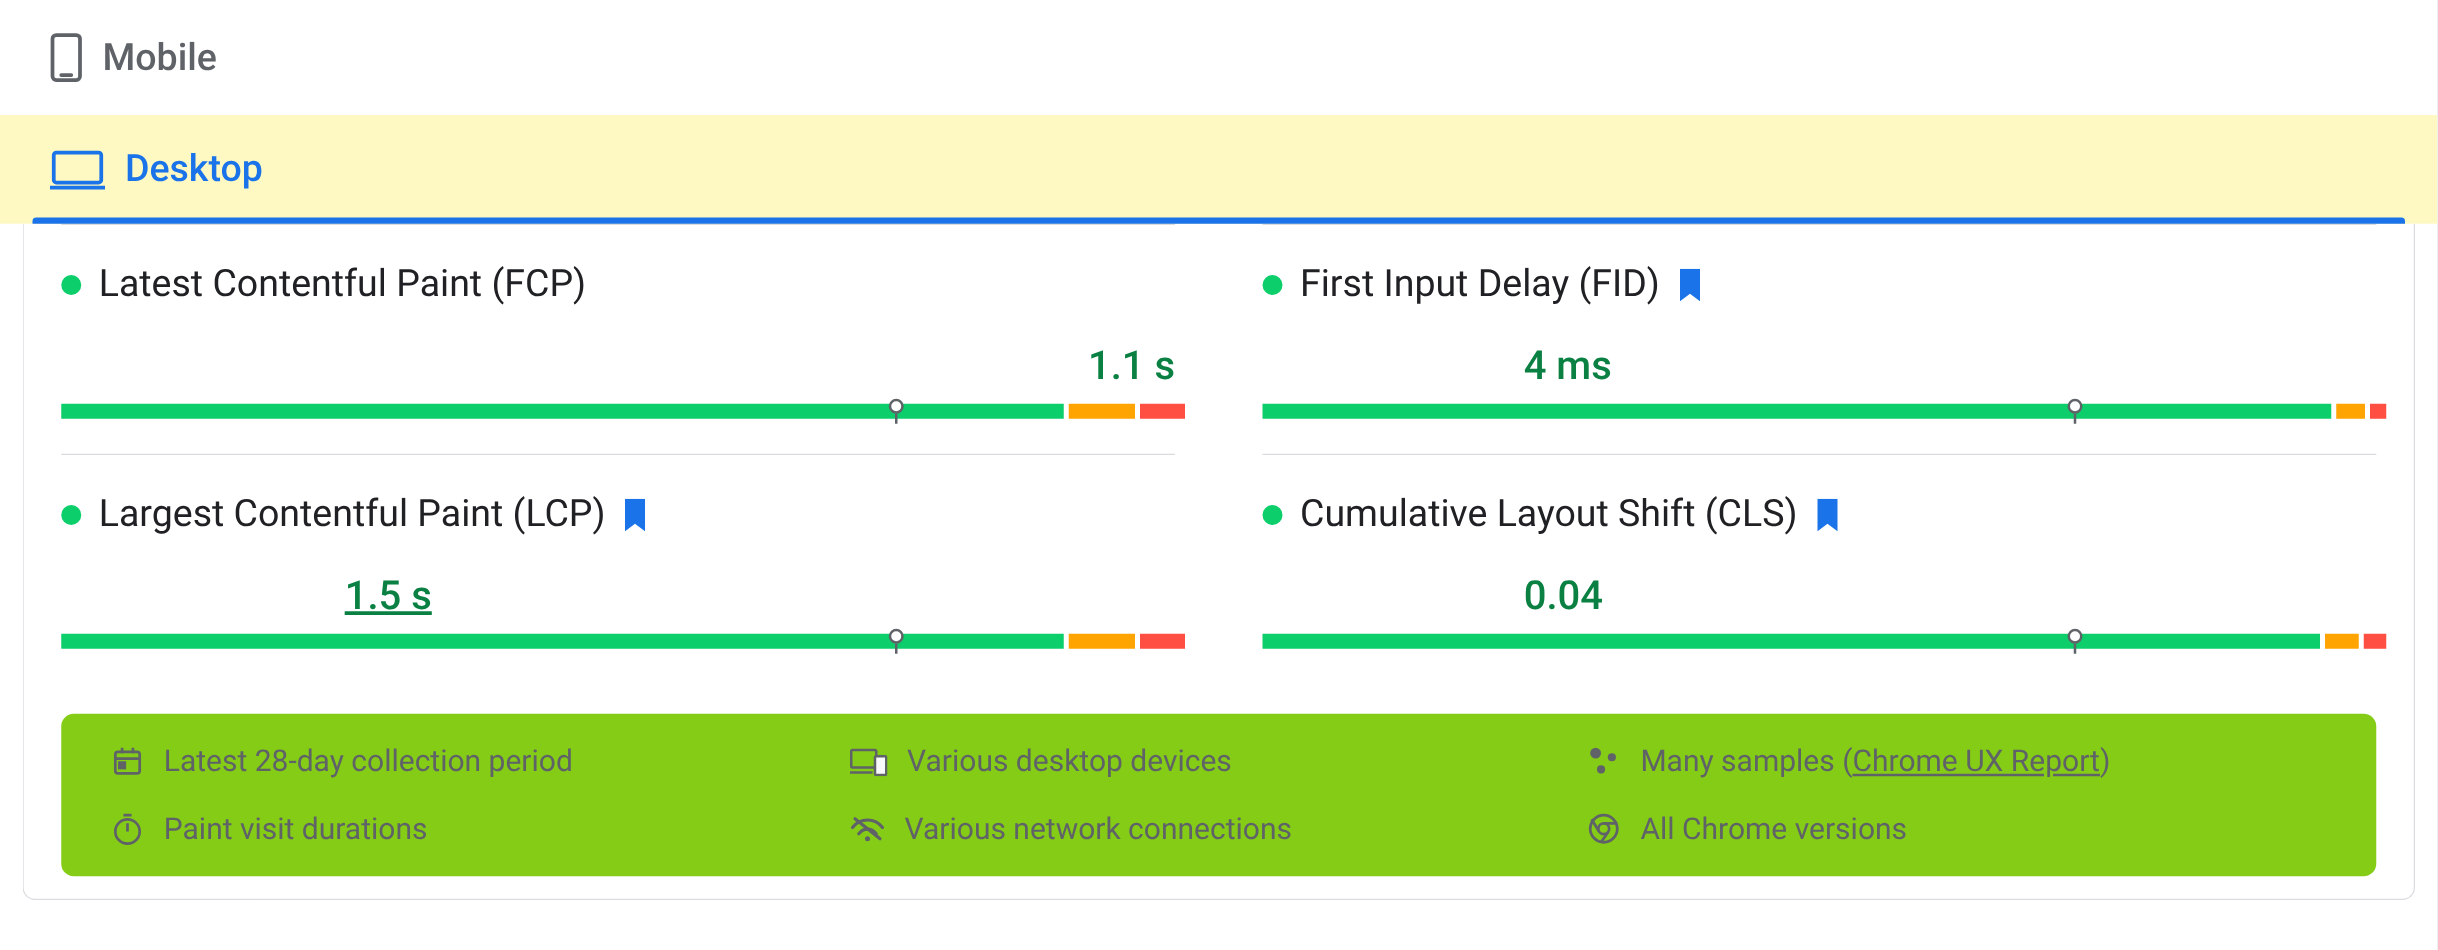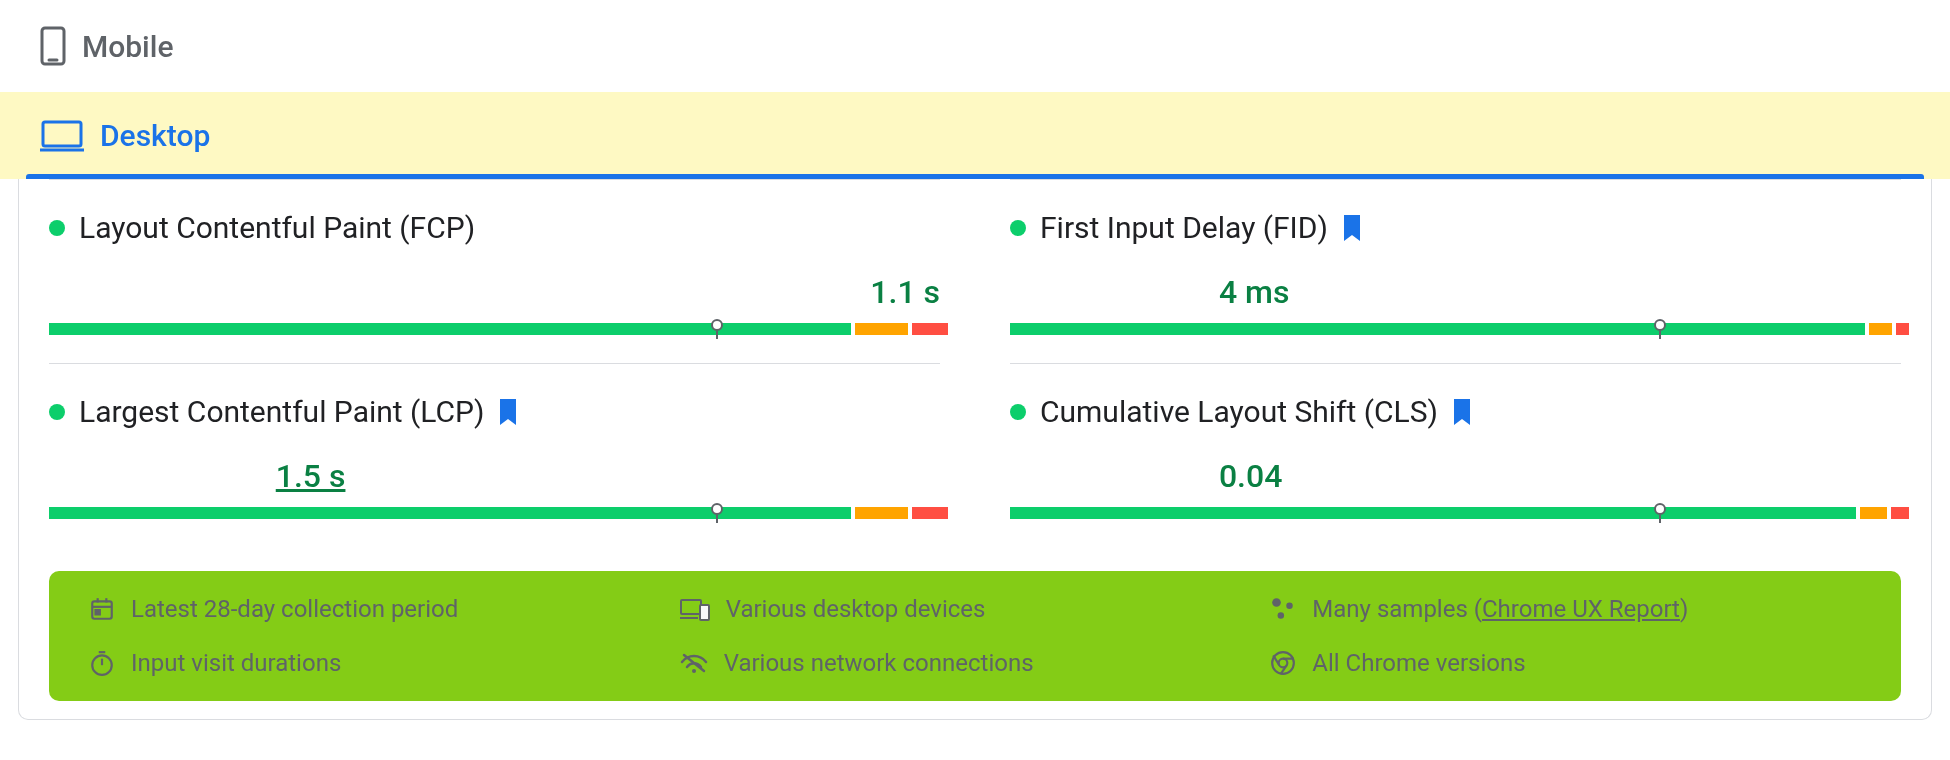--- a/index.html
+++ b/index.html
@@ -157,21 +157,21 @@
     <span>Desktop</span>
   </div>
 </div>
 
 <div class="container">
   <div class="metrics">
 
     <div class="metric-cell">
       <div class="metric-header">
         <span class="status-dot"></span>
-        <span class="metric-name">Layout Contentful Paint (FCP)</span>
+        <span class="metric-name">Latest Contentful Paint (FCP)</span>
       </div>
       <div class="metric-value" style="margin-left: calc(75% - 445.5px); text-align: right;">1.1 s</div>
       <div class="metric-bar-wrap">
         <div class="metric-bar">
           <div class="seg-good" style="flex: 0 0 90%;"></div>
           <div class="seg-mid" style="flex: 0 0 6%;"></div>
           <div class="seg-bad" style="flex: 0 0 4%;"></div>
         </div>
         <div class="marker" style="left: 75%;">
           <div class="pin"></div>
@@ -276,21 +276,21 @@
       <span>
         <span>Many samples (</span><span class="link">Chrome UX Report</span><span>)</span>
       </span>
     </div>
     <div class="footer-item">
       <svg width="26" height="26" viewBox="0 0 24 24" fill="none" stroke="#5f6368" stroke-width="2">
           <circle cx="12" cy="14" r="9"></circle>
           <line x1="12" y1="14" x2="12" y2="8"></line>
           <line x1="9" y1="2" x2="15" y2="2"></line>
         </svg>
-      <span>Input visit durations</span>
+      <span>Paint visit durations</span>
     </div>
     <div class="footer-item">
       <svg width="28" height="22" viewBox="0 0 28 22" fill="none" stroke="#5f6368" stroke-width="2.5" stroke-linecap="round">
           <path d="M2 10 C 8 2, 20 2, 26 10"></path>
           <path d="M7 15 C 11 10, 17 10, 21 15"></path>
           <circle cx="14" cy="19" r="2" fill="#5f6368" stroke="none"></circle>
           <line x1="4" y1="3" x2="24" y2="19"></line>
         </svg>
       <span>Various network connections</span>
     </div>

